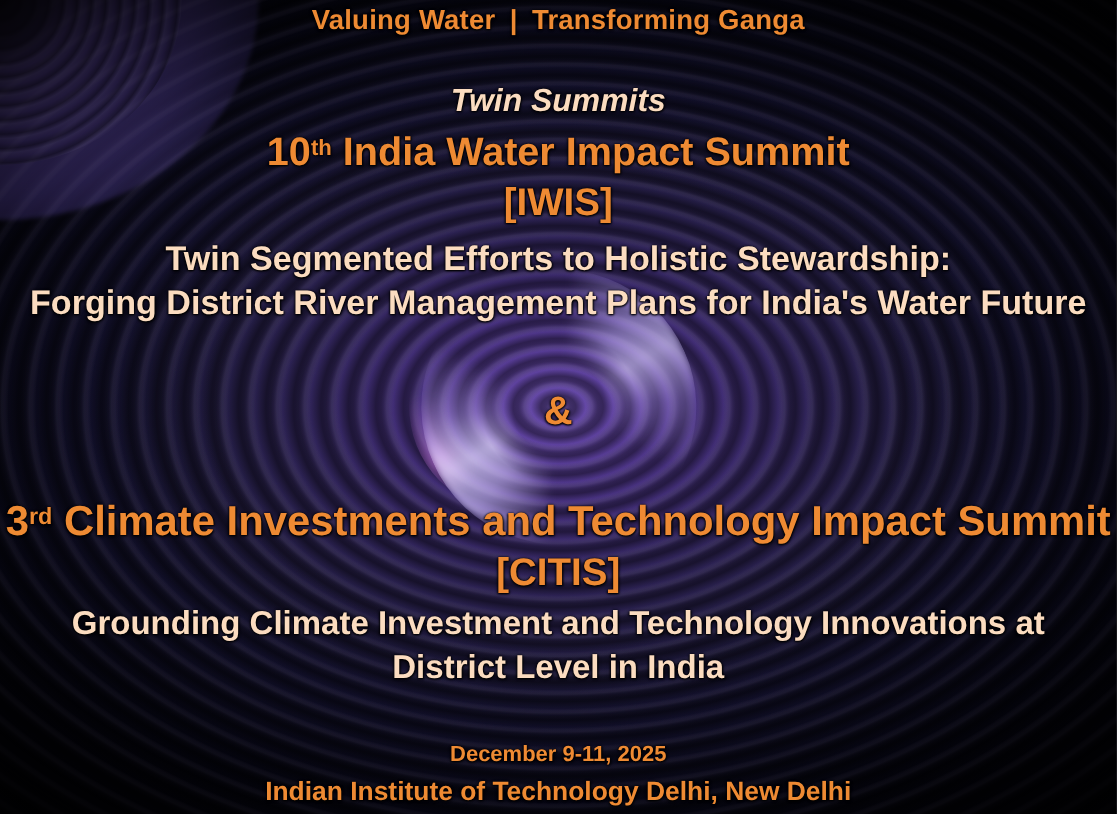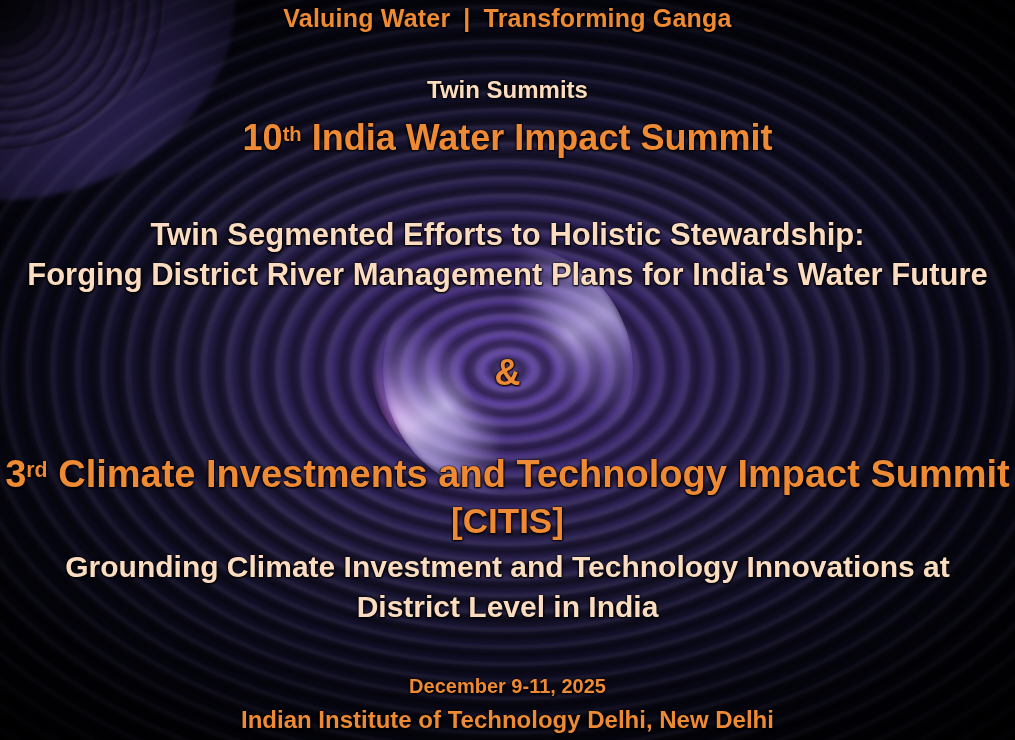--- a/index.html
+++ b/index.html
@@ -219,21 +219,21 @@
   sup {
     font-size: 0.56em;
     vertical-align: baseline;
     position: relative;
     top: -0.46em;
   }
 
   #tagline        { top: 6px;   font-size: 25px; letter-spacing: 0.2px; }
   #tagline .sep   { padding: 0 13px; }
 
-  #twin-summits   { top: 78px;  font-size: 24px; }
+  #twin-summits   { top: 78px;  font-size: 29px; font-style: italic; }
   #iwis-title     { top: 120px; font-size: 36px; }
   #iwis-acronym   { top: 166px; font-size: 35px; }
   #iwis-sub1      { top: 219px; font-size: 31px; }
   #iwis-sub2      { top: 259px; font-size: 31px; }
 
   #ampersand      { top: 355px; font-size: 36px; }
 
   #citis-title    { top: 455px; font-size: 38px; }
   #citis-acronym  { top: 503px; font-size: 35px; }
   #citis-sub1     { top: 552px; font-size: 30px; }
@@ -263,20 +263,21 @@
     <div class="line orange" id="tagline">
       <span>Valuing Water</span><span class="sep">|</span><span>Transforming Ganga</span>
     </div>
 
     <div class="line peach" id="twin-summits">Twin Summits</div>
 
     <div class="line orange" id="iwis-title">
       <span>10</span><sup>th</sup><span> India Water Impact Summit</span>
     </div>
 
+    <div class="line orange" id="iwis-acronym">[IWIS]</div>
 
     <div class="line peach" id="iwis-sub1">Twin Segmented Efforts to Holistic Stewardship:</div>
 
     <div class="line peach" id="iwis-sub2">Forging District River Management Plans for India's Water Future</div>
 
     <div class="line orange" id="ampersand">&amp;</div>
 
     <div class="line orange" id="citis-title">
       <span>3</span><sup>rd</sup><span> Climate Investments and Technology Impact Summit</span>
     </div>

